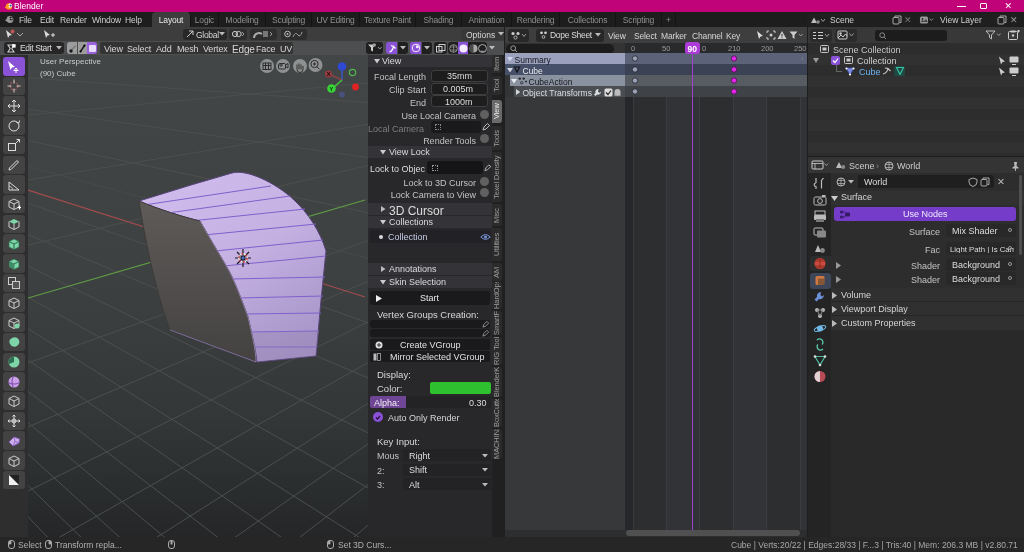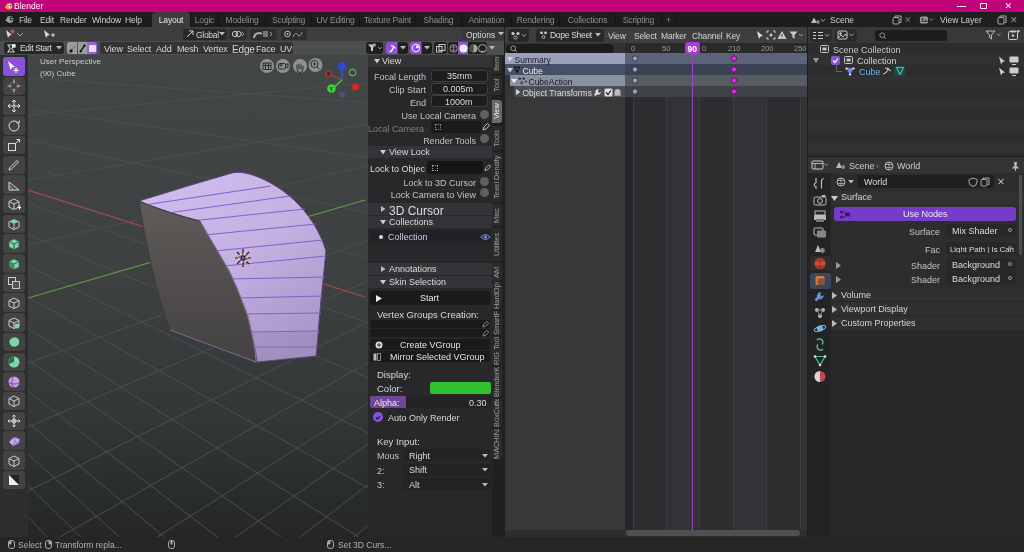--- a/index.html
+++ b/index.html
@@ -996,14 +996,15 @@
   <div class="ab tx" style="left:55px;top:4px;font-size:8.5px;color:#b0b0b0">Transform repla...</div>
   <svg class="ab" style="left:168px;top:3px" width="7" height="9" viewBox="0 0 7 9">
         <rect x="0.5" y="0.5" width="6" height="8" rx="2.5" stroke="#aaa" fill="none"></rect>
         <rect x="2.5" y="1" width="2" height="3.5" fill="#aaa"></rect>
       </svg>
   <svg class="ab" style="left:327px;top:3px" width="7" height="9" viewBox="0 0 7 9">
         <rect x="0.5" y="0.5" width="6" height="8" rx="2.5" stroke="#aaa" fill="none"></rect>
         <rect x="0.5" y="0.5" width="3" height="4" rx="1.5" fill="#aaa"></rect>
       </svg>
   <div class="ab tx" style="left:338px;top:4px;font-size:8.5px;color:#b0b0b0">Set 3D Curs...</div>
+  <div class="ab tx" style="left:731px;top:4px;font-size:8.5px;color:#a8a8a8">Cube | Verts:20/22 | Edges:28/33 | F...3 | Tris:40 | Mem: 206.3 MB | v2.80.71</div>
 </div>
 
 </div>
 </body></html>

